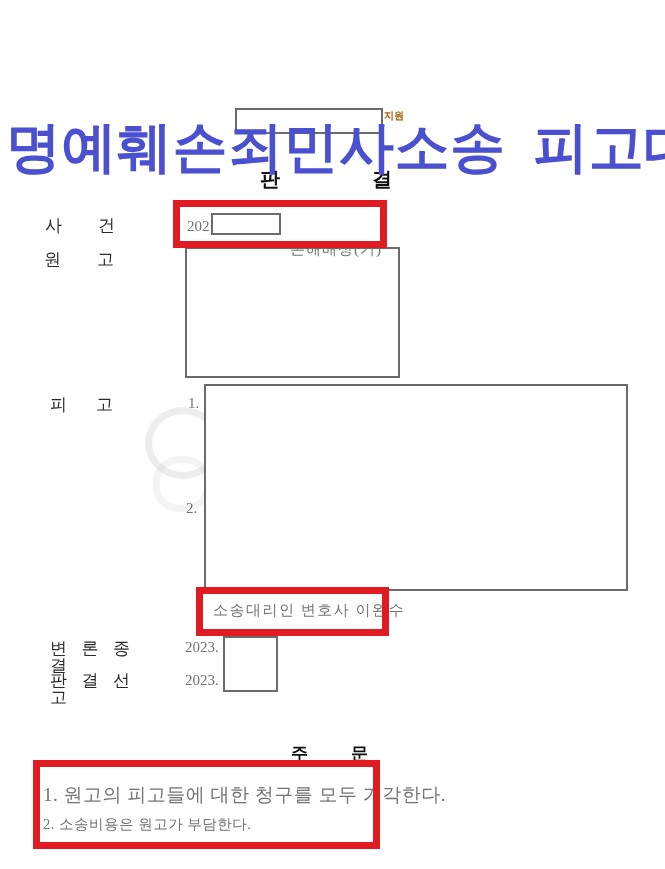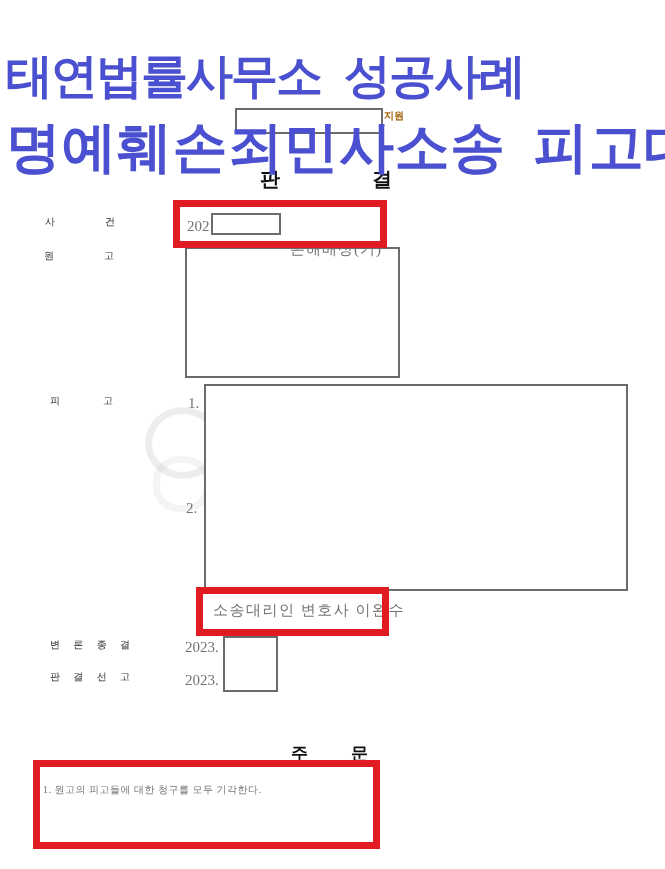--- a/index.html
+++ b/index.html
@@ -4,21 +4,21 @@
 <style>
   html,body{margin:0;padding:0;background:#fff;}
   .page{
     position:relative;width:665px;height:869px;background:#ffffff;overflow:hidden;
     font-family:"Liberation Serif","DejaVu Serif",serif;color:#1c1c1c;
   }
   
   .jlabel{
     position:absolute;display:block;
     text-align:justify;text-align-last:justify;
-    font-size:10px;line-height:1;color:#2a2a2a;
+    font-size:17px;line-height:1;color:#2a2a2a;
     font-family:"Liberation Serif","DejaVu Serif",serif;
   }
   
   .redact{
     position:absolute;background:#ffffff;border:2px solid #6b6b6b;
     box-sizing:border-box;z-index:5;
   }
   
   .redframe{
     position:absolute;border:7px solid #e11b22;box-sizing:border-box;
@@ -47,21 +47,20 @@
 <div class="page">
 
   <div class="watermark" style="left:145px;top:407px;width:62px;height:58px;border:7px solid rgba(195,195,200,0.30);"></div>
   <div class="watermark" style="left:153px;top:456px;width:44px;height:42px;border:7px solid rgba(205,205,210,0.22);border-radius:45%;"></div>
 
   <div class="redact" style="left:235px;top:108px;width:148px;height:26px;"></div>
   <span class="branch-suffix" style="left:384px;top:111px;">지원</span>
 
   <div class="title-kr" style="left:260px;top:166px;width:132px;font-size:20px;">판 결</div>
 
-  <div class="overlay-line" style="left:6px;top:52px;font-size:47px;color:#4a50cf;">태연법률사무소 성공사례</div>
   <div class="overlay-line" style="left:6px;top:120px;font-size:55px;color:#4a50cf;letter-spacing:0.5px;">명예훼손죄민사소송 피고대리</div>
 
   <div class="jlabel" style="left:45px;top:217px;width:70px;">사 건</div>
   <div class="redframe" style="left:173px;top:200px;width:214px;height:48px;"></div>
   <span class="doc-text" style="left:187px;top:218px;">202</span>
   <div class="redact" style="left:211px;top:213px;width:70px;height:22px;"></div>
   <span class="doc-text" style="left:290px;top:217px;letter-spacing:1px;margin-top:24px;">손해배상(기)</span>
 
   <div class="jlabel" style="left:44px;top:251px;width:70px;">원 고</div>
   <div class="redact" style="left:185px;top:247px;width:215px;height:131px;"></div>
@@ -76,15 +75,16 @@
 
   <div class="jlabel" style="left:50px;top:640px;width:80px;">변 론 종 결</div>
   <span class="doc-text" style="left:185px;top:639px;">2023.</span>
   <div class="redact" style="left:223px;top:636px;width:55px;height:56px;"></div>
 
   <div class="jlabel" style="left:50px;top:672px;width:80px;">판 결 선 고</div>
   <span class="doc-text" style="left:185px;top:672px;">2023.</span>
 
   <div class="title-kr" style="left:291px;top:742px;width:77px;font-size:17px;font-family:Liberation Sans, sans-serif;">주 문</div>
   <div class="redframe" style="left:33px;top:760px;width:347px;height:89px;"></div>
-  <span class="doc-text" style="left:43px;top:784px;font-size:10px;letter-spacing:0.5px;">1. 원고의 피고들에 대한 청구를 모두 기각한다.</span>
+  <span class="doc-text" style="left:43px;top:784px;font-size:19px;letter-spacing:0.5px;">1. 원고의 피고들에 대한 청구를 모두 기각한다.</span>
+  <span class="doc-text" style="left:43px;top:816px;font-size:14.5px;letter-spacing:0.5px;">2. 소송비용은 원고가 부담한다.</span>
 
 </div>
 
 </body></html>

